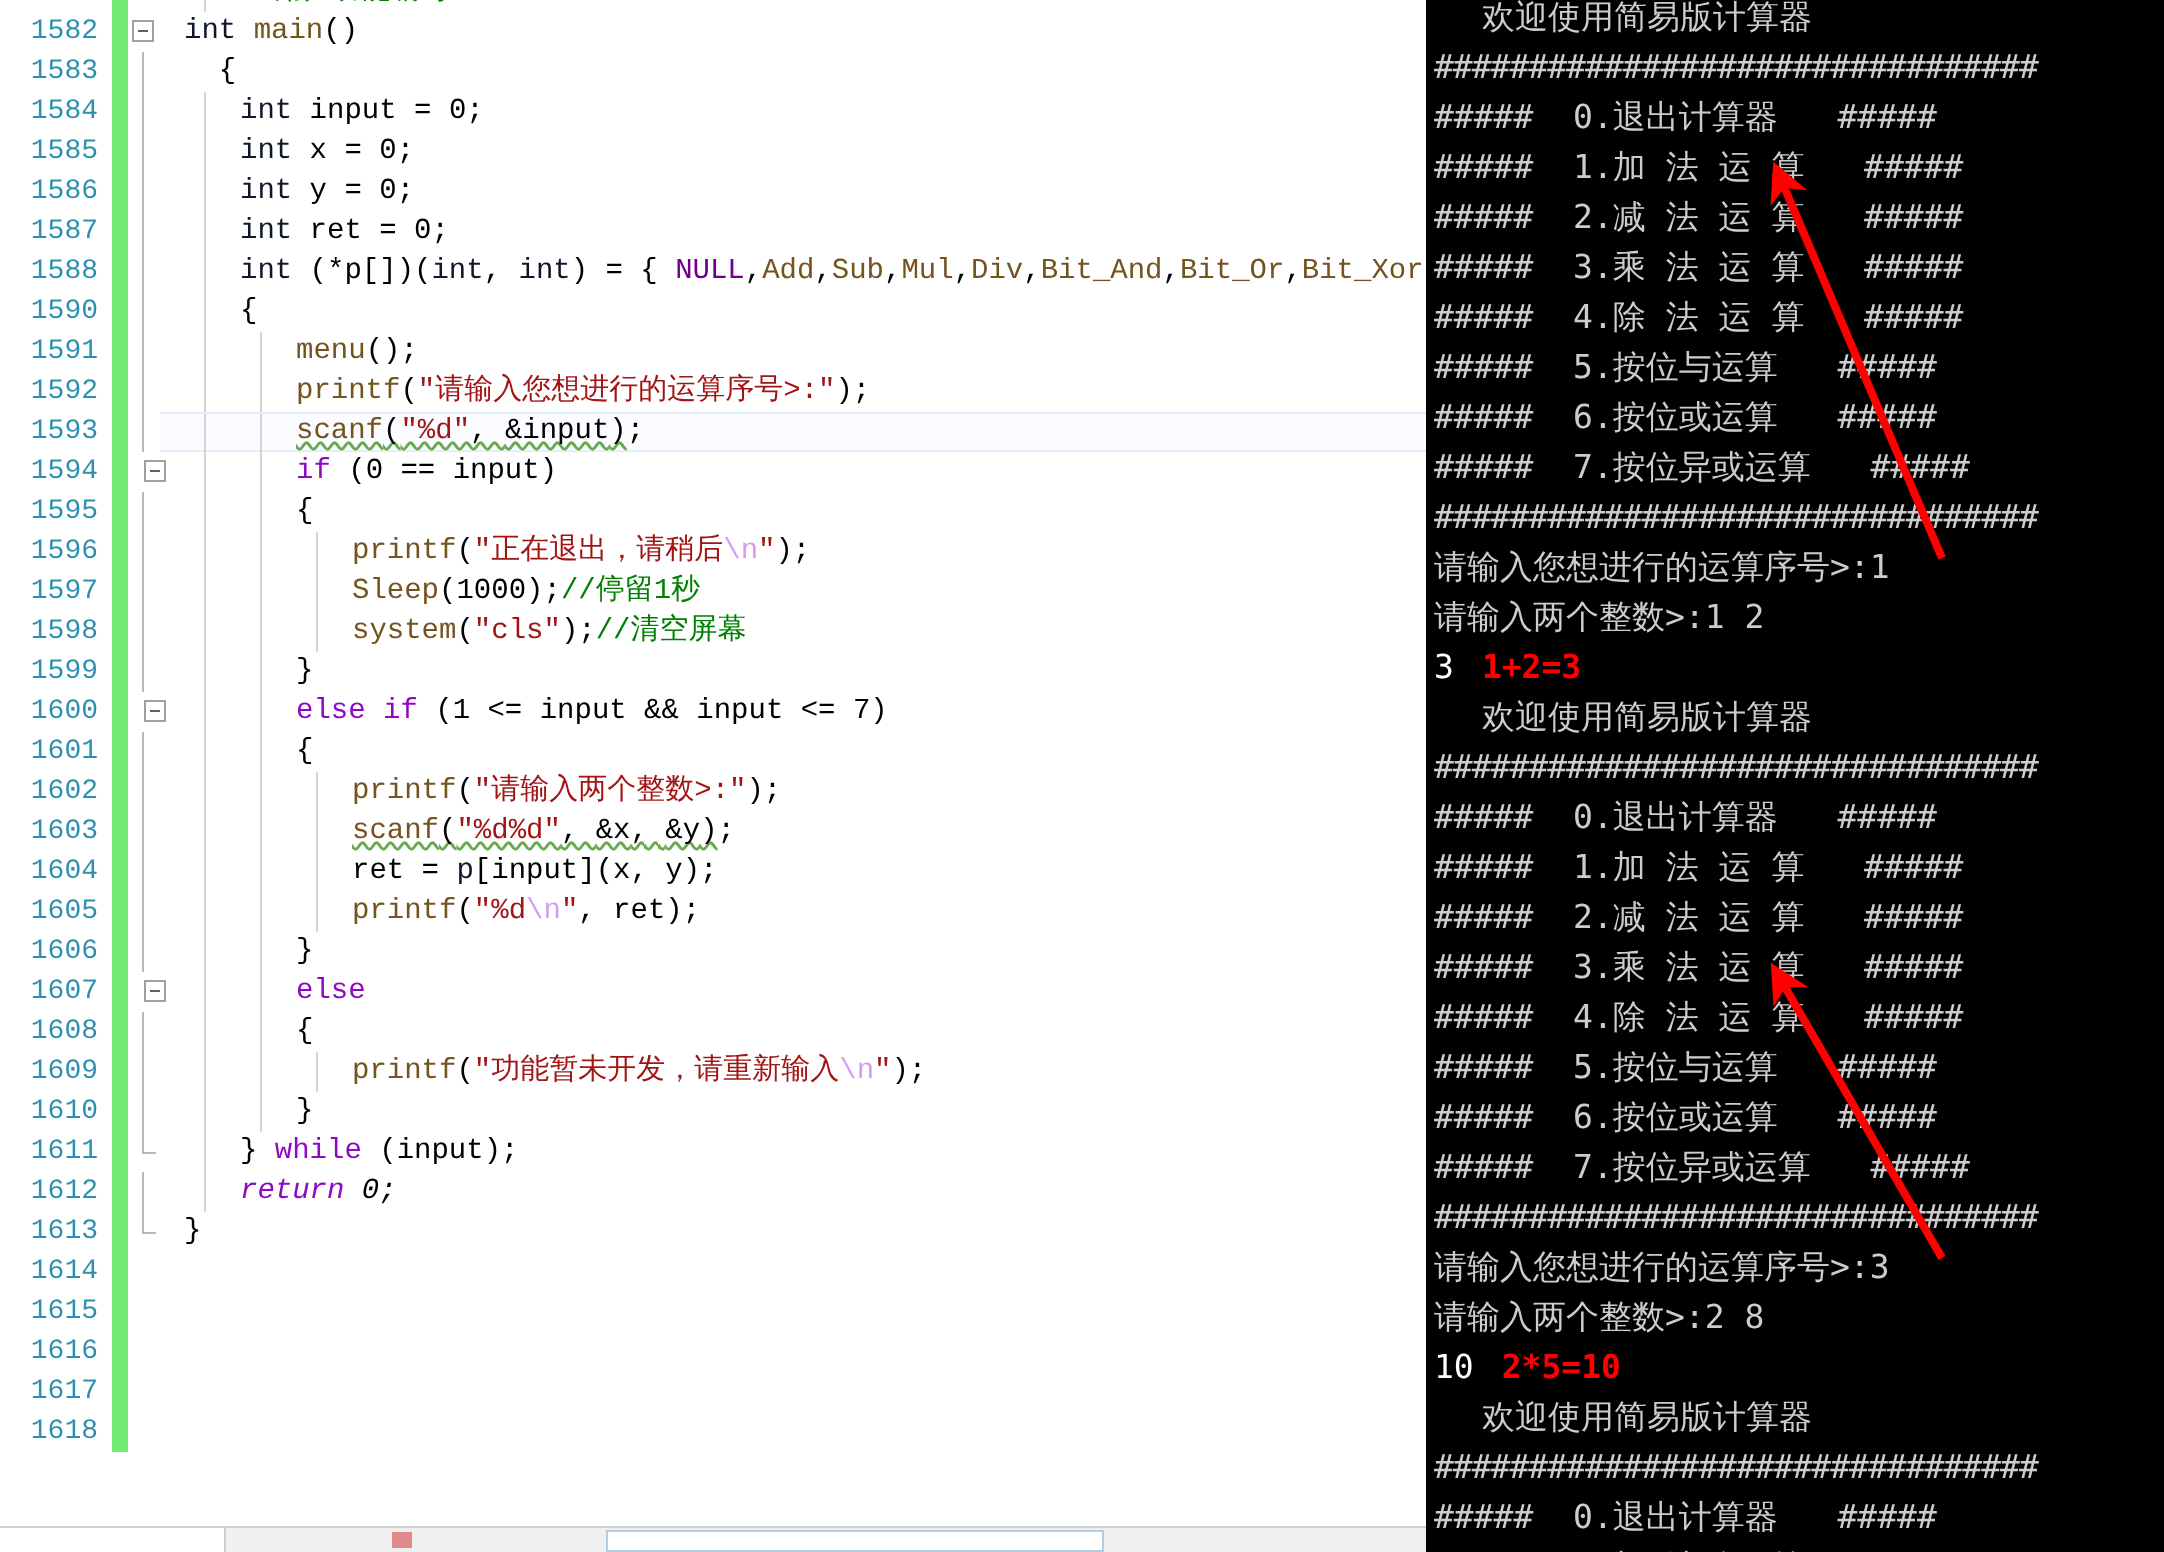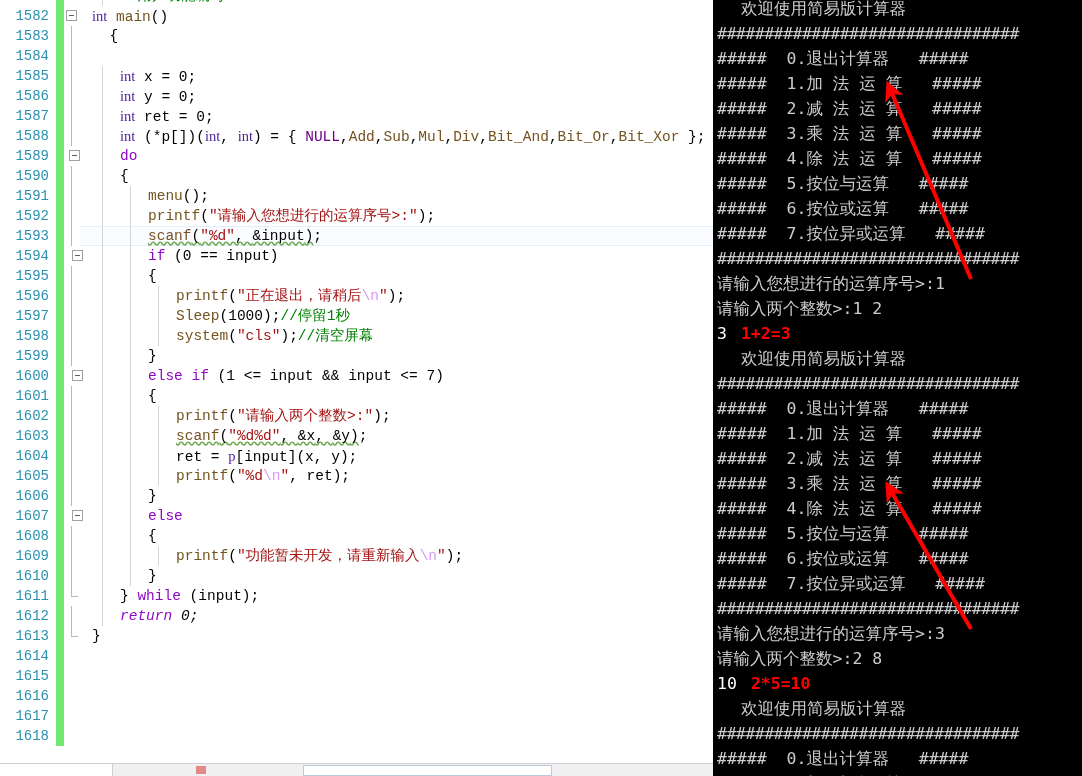--- a/index.html
+++ b/index.html
@@ -106,21 +106,21 @@
     box-sizing: border-box;
   }
   
   .iguide {
     position: absolute;
     top: 0; width: 1px; height: 20px;
     background: #d4d4d4;
   }
 
   
-  .t-kw   { color: #4c1d95; font-family: Liberation Serif, serif; }
+  .t-kw   { color: #0f172a; }
   .t-ctl  { color: #8f08c4; }
   .t-str  { color: #a31515; }
   .t-cmt  { color: #008000; }
   .t-fn   { color: #74531f; }
   .t-mac  { color: #6f008a; }
   .t-esc  { color: #d69bf5; }
   .squiggle {
     text-decoration: underline wavy #6aa84f;
     text-decoration-skip-ink: none;
   }
@@ -205,26 +205,25 @@
 </head>
 <body>
 
 <div class="screen">
 
   <div class="editor">
     <div class="editor-scroll" id="editor-scroll">
         <div class="code-row"><div class="gutter-num">1581</div><div class="gutter-change changed"></div><div class="gutter-fold"></div><div class="code-text"><span class="iguide" style="left: 22px;"></span><span style="padding-left: 36px; display: inline-block;"><span class="t-cmt">//用户功能编写</span></span></div></div>
         <div class="code-row"><div class="gutter-num">1582</div><div class="gutter-change changed"></div><div class="gutter-fold"><div class="fold-box"></div></div><div class="code-text"><span style="padding-left: 8px; display: inline-block;"><span class="t-kw">int</span><span> </span><span class="t-fn">main</span><span>()</span></span></div></div>
         <div class="code-row"><div class="gutter-num">1583</div><div class="gutter-change changed"></div><div class="gutter-fold"><div class="fold-line"></div></div><div class="code-text"><span style="padding-left: 8px; display: inline-block;"><span>  {</span></span></div></div>
-        <div class="code-row"><div class="gutter-num">1584</div><div class="gutter-change changed"></div><div class="gutter-fold"><div class="fold-line"></div></div></div>
+        <div class="code-row"><div class="gutter-num">1584</div><div class="gutter-change changed"></div><div class="gutter-fold"><div class="fold-line"></div></div><div class="code-text"><span class="iguide" style="left: 22px;"></span><span style="padding-left: 36px; display: inline-block;"><span class="t-kw">int</span><span> input = </span><span>0</span><span>;</span></span></div></div>
         <div class="code-row"><div class="gutter-num">1585</div><div class="gutter-change changed"></div><div class="gutter-fold"><div class="fold-line"></div></div><div class="code-text"><span class="iguide" style="left: 22px;"></span><span style="padding-left: 36px; display: inline-block;"><span class="t-kw">int</span><span> x = </span><span>0</span><span>;</span></span></div></div>
         <div class="code-row"><div class="gutter-num">1586</div><div class="gutter-change changed"></div><div class="gutter-fold"><div class="fold-line"></div></div><div class="code-text"><span class="iguide" style="left: 22px;"></span><span style="padding-left: 36px; display: inline-block;"><span class="t-kw">int</span><span> y = </span><span>0</span><span>;</span></span></div></div>
         <div class="code-row"><div class="gutter-num">1587</div><div class="gutter-change changed"></div><div class="gutter-fold"><div class="fold-line"></div></div><div class="code-text"><span class="iguide" style="left: 22px;"></span><span style="padding-left: 36px; display: inline-block;"><span class="t-kw">int</span><span> ret = </span><span>0</span><span>;</span></span></div></div>
         <div class="code-row"><div class="gutter-num">1588</div><div class="gutter-change changed"></div><div class="gutter-fold"><div class="fold-line"></div></div><div class="code-text"><span class="iguide" style="left: 22px;"></span><span style="padding-left: 36px; display: inline-block;"><span class="t-kw">int</span><span> (*p[])(</span><span class="t-kw">int</span><span>, </span><span class="t-kw">int</span><span>) = { </span><span class="t-mac">NULL</span><span>,</span><span class="t-fn">Add</span><span>,</span><span class="t-fn">Sub</span><span>,</span><span class="t-fn">Mul</span><span>,</span><span class="t-fn">Div</span><span>,</span><span class="t-fn">Bit_And</span><span>,</span><span class="t-fn">Bit_Or</span><span>,</span><span class="t-fn">Bit_Xor</span><span> };</span></span></div></div>
-        <div class="code-row"><div class="gutter-num">1589</div><div class="gutter-change changed"></div><div class="gutter-fold"><div class="fold-box" style="left: 5px;"></div></div><div class="code-text"><span class="iguide" style="left: 22px;"></span><span style="padding-left: 36px; display: inline-block;"><span class="t-ctl">do</span></span></div></div>
         <div class="code-row"><div class="gutter-num">1590</div><div class="gutter-change changed"></div><div class="gutter-fold"><div class="fold-line"></div></div><div class="code-text"><span class="iguide" style="left: 22px;"></span><span style="padding-left: 36px; display: inline-block;"><span>{</span></span></div></div>
         <div class="code-row"><div class="gutter-num">1591</div><div class="gutter-change changed"></div><div class="gutter-fold"><div class="fold-line"></div></div><div class="code-text"><span class="iguide" style="left: 22px;"></span><span class="iguide" style="left: 50px;"></span><span style="padding-left: 64px; display: inline-block;"><span class="t-fn">menu</span><span>();</span></span></div></div>
         <div class="code-row"><div class="gutter-num">1592</div><div class="gutter-change changed"></div><div class="gutter-fold"><div class="fold-line"></div></div><div class="code-text"><span class="iguide" style="left: 22px;"></span><span class="iguide" style="left: 50px;"></span><span style="padding-left: 64px; display: inline-block;"><span class="t-fn">printf</span><span>(</span><span class="t-str">"请输入您想进行的运算序号&gt;:"</span><span>);</span></span></div></div>
         <div class="code-row current"><div class="gutter-num">1593</div><div class="gutter-change changed"></div><div class="gutter-fold"><div class="fold-line"></div></div><div class="code-text"><span class="iguide" style="left: 22px;"></span><span class="iguide" style="left: 50px;"></span><span style="padding-left: 64px; display: inline-block;"><span class="t-fn squiggle">scanf</span><span class="squiggle">(</span><span class="t-str squiggle">"%d"</span><span class="squiggle">, </span><span class="squiggle">&amp;input</span><span class="squiggle">)</span><span>;</span></span></div></div>
         <div class="code-row"><div class="gutter-num">1594</div><div class="gutter-change changed"></div><div class="gutter-fold"><div class="fold-box" style="left: 8px;"></div></div><div class="code-text"><span class="iguide" style="left: 22px;"></span><span class="iguide" style="left: 50px;"></span><span style="padding-left: 64px; display: inline-block;"><span class="t-ctl">if</span><span> (</span><span>0</span><span> == input)</span></span></div></div>
         <div class="code-row"><div class="gutter-num">1595</div><div class="gutter-change changed"></div><div class="gutter-fold"><div class="fold-line"></div></div><div class="code-text"><span class="iguide" style="left: 22px;"></span><span class="iguide" style="left: 50px;"></span><span style="padding-left: 64px; display: inline-block;"><span>{</span></span></div></div>
         <div class="code-row"><div class="gutter-num">1596</div><div class="gutter-change changed"></div><div class="gutter-fold"><div class="fold-line"></div></div><div class="code-text"><span class="iguide" style="left: 22px;"></span><span class="iguide" style="left: 50px;"></span><span class="iguide" style="left: 78px;"></span><span style="padding-left: 92px; display: inline-block;"><span class="t-fn">printf</span><span>(</span><span class="t-str">"正在退出，请稍后</span><span class="t-esc">\n</span><span class="t-str">"</span><span>);</span></span></div></div>
         <div class="code-row"><div class="gutter-num">1597</div><div class="gutter-change changed"></div><div class="gutter-fold"><div class="fold-line"></div></div><div class="code-text"><span class="iguide" style="left: 22px;"></span><span class="iguide" style="left: 50px;"></span><span class="iguide" style="left: 78px;"></span><span style="padding-left: 92px; display: inline-block;"><span class="t-fn">Sleep</span><span>(</span><span>1000</span><span>);</span><span class="t-cmt">//停留1秒</span></span></div></div>
         <div class="code-row"><div class="gutter-num">1598</div><div class="gutter-change changed"></div><div class="gutter-fold"><div class="fold-line"></div></div><div class="code-text"><span class="iguide" style="left: 22px;"></span><span class="iguide" style="left: 50px;"></span><span class="iguide" style="left: 78px;"></span><span style="padding-left: 92px; display: inline-block;"><span class="t-fn">system</span><span>(</span><span class="t-str">"cls"</span><span>);</span><span class="t-cmt">//清空屏幕</span></span></div></div>
         <div class="code-row"><div class="gutter-num">1599</div><div class="gutter-change changed"></div><div class="gutter-fold"><div class="fold-line"></div></div><div class="code-text"><span class="iguide" style="left: 22px;"></span><span class="iguide" style="left: 50px;"></span><span style="padding-left: 64px; display: inline-block;"><span>}</span></span></div></div>

